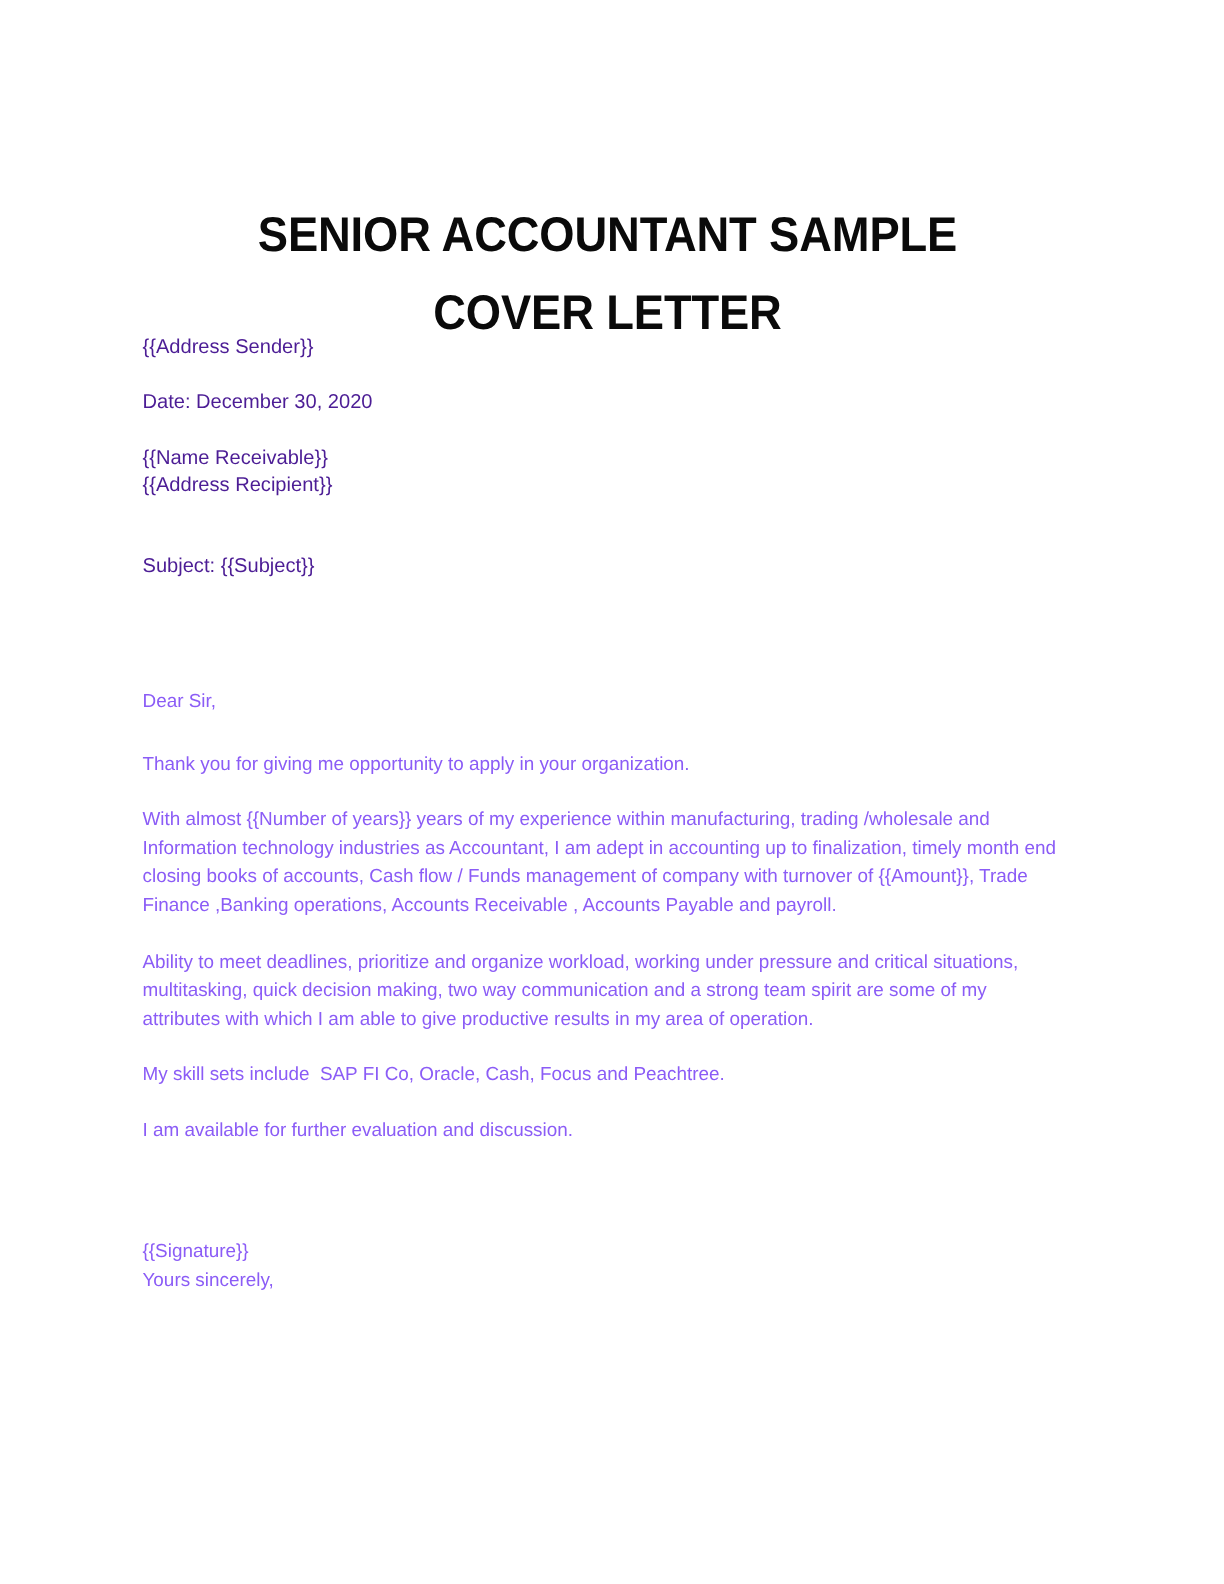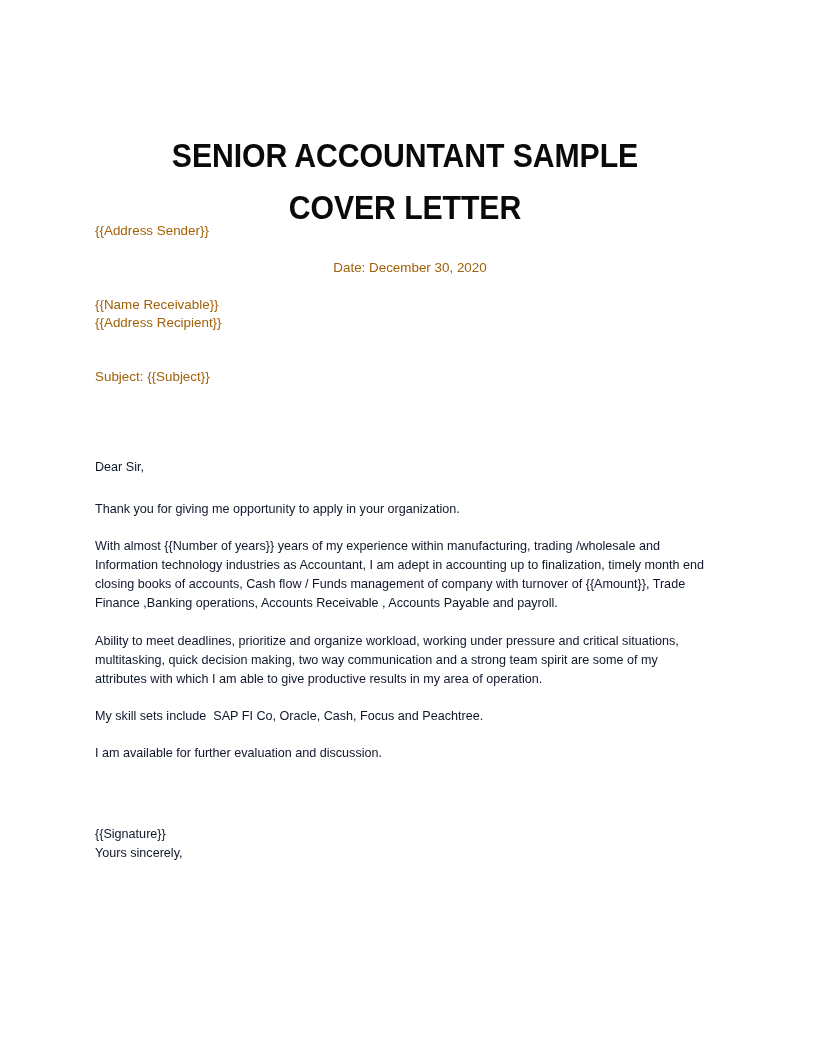--- a/index.html
+++ b/index.html
@@ -36,39 +36,39 @@
     transform-origin: center top;
     color: #0a0a0a;
   }
   .letterhead {
     position: absolute;
     left: 95px;
     top: 222px;
     width: 630px;
     font-size: 13.4px;
     line-height: 18px;
-    color: #a16207;
+    color: #4c1d95;
   }
   .lh-line {
     margin: 0;
     padding: 0;
   }
   .lh-gap-sender  { margin-bottom: 19px; }
-  .lh-gap-date    { margin-bottom: 19px; text-align: center; }
+  .lh-gap-date    { margin-bottom: 19px; }
   .lh-gap-recip   { margin-bottom: 36px; }
   .subject-line b { font-weight: 400; }
 
   .body-block {
     position: absolute;
     left: 95px;
     top: 458px;
     width: 618px;
     font-size: 12.6px;
     line-height: 19.1px;
-    color: #0f172a;
+    color: #8b5cf6;
     text-align: left;
   }
   .para {
     margin: 0 0 18px 0;
     padding: 0;
   }
   .para.tight { margin-bottom: 18px; }
   .para.salutation { margin-bottom: 23px; }
   .para.skills { margin-bottom: 18px; }
   .para.avail { margin-bottom: 62px; }

